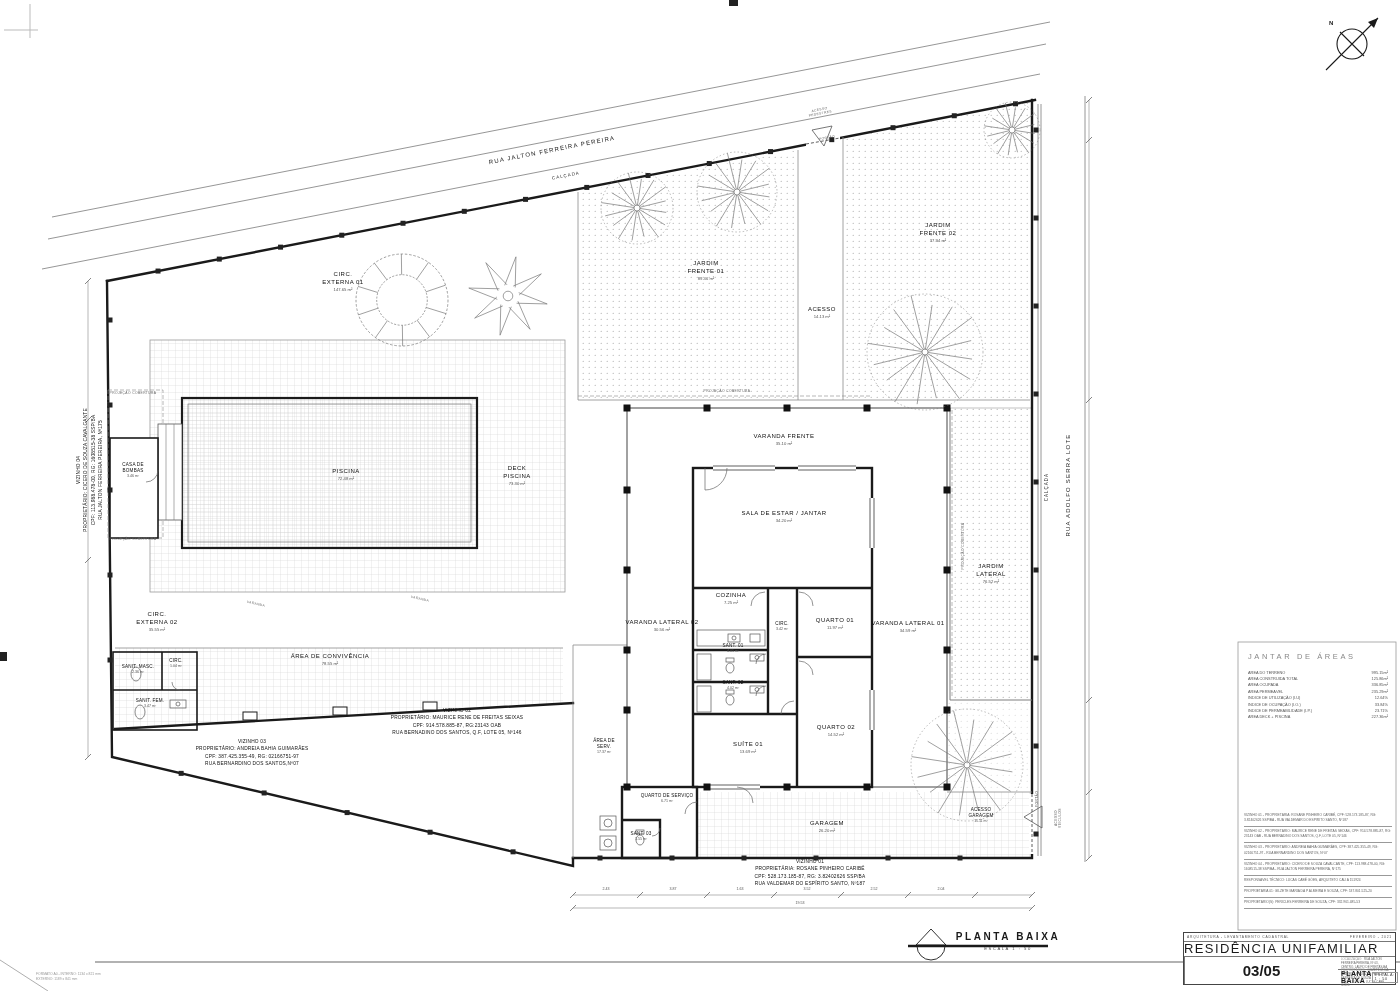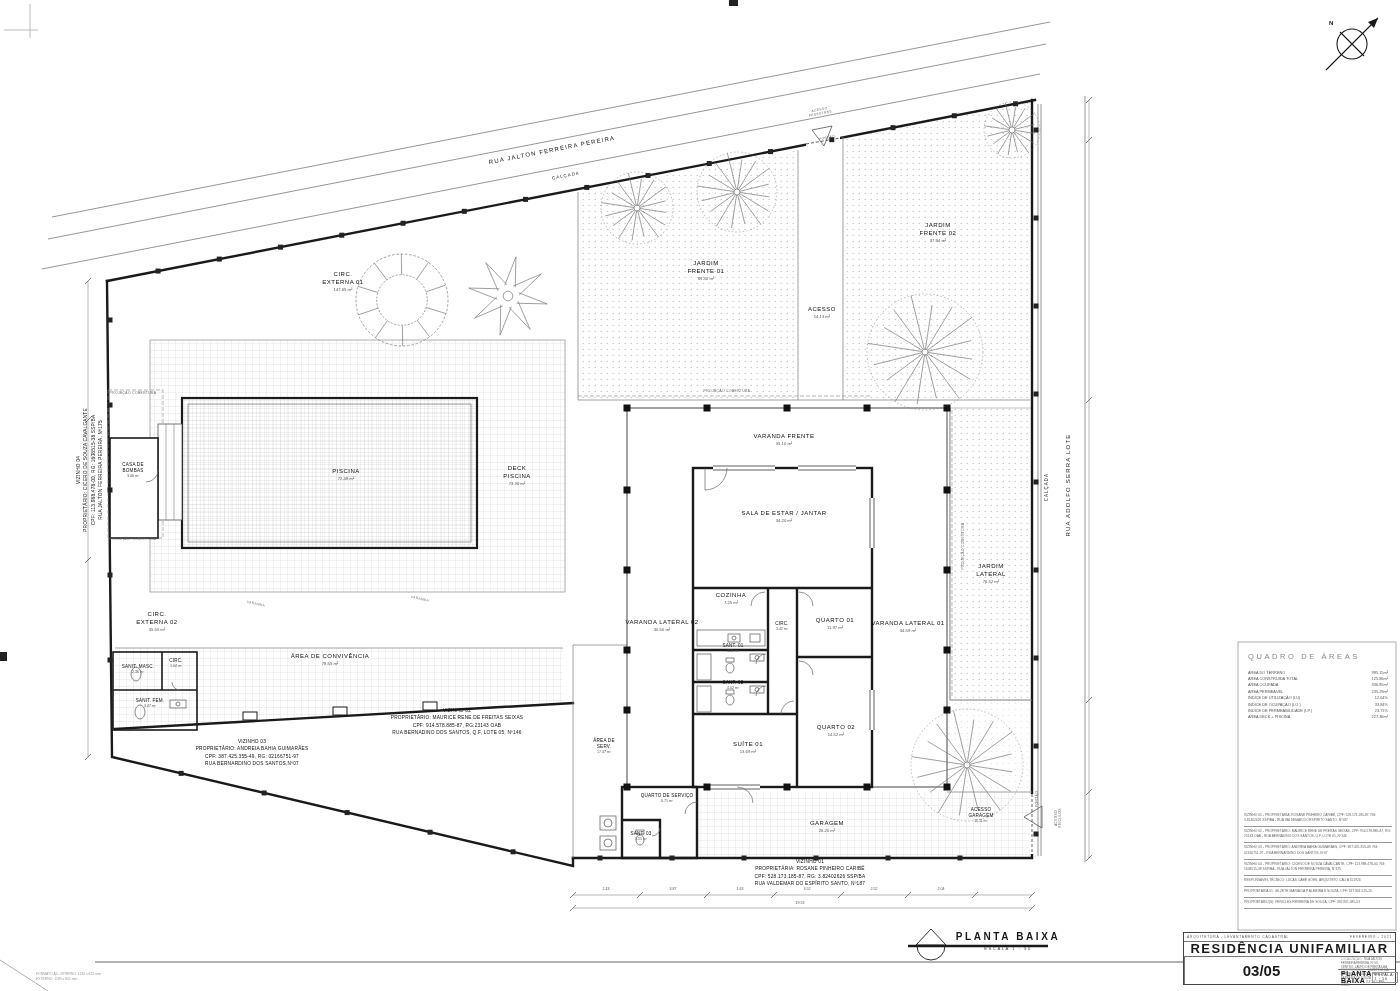--- a/index.html
+++ b/index.html
@@ -33,21 +33,21 @@
   .dim{position:absolute;transform:translate(-50%,-50%);font-size:3.6px;color:#555;background:#fff;padding:0 1px;}
   
   .ptitle{position:absolute;left:1008px;top:936px;transform:translate(-50%,-50%);font-size:10px;letter-spacing:2.6px;font-weight:600;white-space:nowrap;}
   .pscale{position:absolute;left:1008px;top:948px;transform:translate(-50%,-50%);font-size:4.2px;letter-spacing:1.5px;color:#444;white-space:nowrap;}
   
   .tblock{position:absolute;left:1183px;top:932px;width:213px;height:53px;border:1.4px solid #444;
           box-sizing:border-box;background:#fff;display:grid;grid-template-columns:1fr 57px;
           grid-template-rows:9px 15px 13px auto;}
   .tb-top{grid-column:1/3;display:flex;justify-content:space-between;align-items:center;
           font-size:3.3px;letter-spacing:.8px;color:#555;border-bottom:.5px solid #777;padding:0 3px;}
-  .tb-title{grid-column:1/3;font-size:13px;font-weight:bold;letter-spacing:1.4px;text-align:center;
+  .tb-title{grid-column:1/3;font-size:13px;font-weight:normal;letter-spacing:1.4px;text-align:left;
             border-bottom:.5px solid #777;line-height:14.5px;white-space:nowrap;}
   .tb-info{border-bottom:.5px solid #777;padding:1px 3px;font-size:2.9px;color:#666;line-height:1.3;}
   .tb-info .k{color:#999;margin-right:2px;}
   .tb-num{grid-row:3/5;border-left:.5px solid #777;display:flex;align-items:center;justify-content:center;
           font-size:15px;font-weight:bold;}
   .tb-bottom{display:flex;justify-content:space-between;align-items:center;padding:0 3px;
              font-size:7px;font-weight:bold;letter-spacing:.5px;}
   .tb-bottom .sc{font-size:3.8px;font-weight:normal;color:#444;border:.5px solid #999;padding:.5px 2px;letter-spacing:.6px;}
   .corner{position:absolute;left:36px;top:972px;font-size:3.4px;color:#999;white-space:pre-line;line-height:1.6;}
   .north-n{position:absolute;left:1329px;top:20px;font-size:6px;font-weight:bold;color:#222;}
@@ -592,21 +592,21 @@
   <div class="al nb" style="left:252px;top:753px;width:240px">VIZINHO 03
 PROPRIETÁRIO: ANDREIA BAHIA GUIMARÃES
 CPF: 387.425.355-49, RG: 02166751-97
 RUA BERNARDINO DOS SANTOS,Nº07</div>
   <div class="al nb rot-up" style="left:90px;top:470px;width:300px">VIZINHO 04
 PROPRIETÁRIO: CICERO DE SOUZA CAVALCANTE
 CPF: 113.988.478-00, RG: 1608515-38 SSP/BA
 RUA JALTON FERREIRA PEREIRA, Nº175</div>
 
   <div class="quadro">
-    <div class="qtitle">QUADRO DE ÁREAS</div>
+    <div class="qtitle">JANTAR DE ÁREAS</div>
     <div id="areas-rows">
         <div class="qrow">
           <span>ÁREA DO TERRENO</span>
           <span>995.15m²</span>
         </div>
         <div class="qrow">
           <span>ÁREA CONSTRUÍDA TOTAL</span>
           <span>125.86m²</span>
         </div>
         <div class="qrow">

